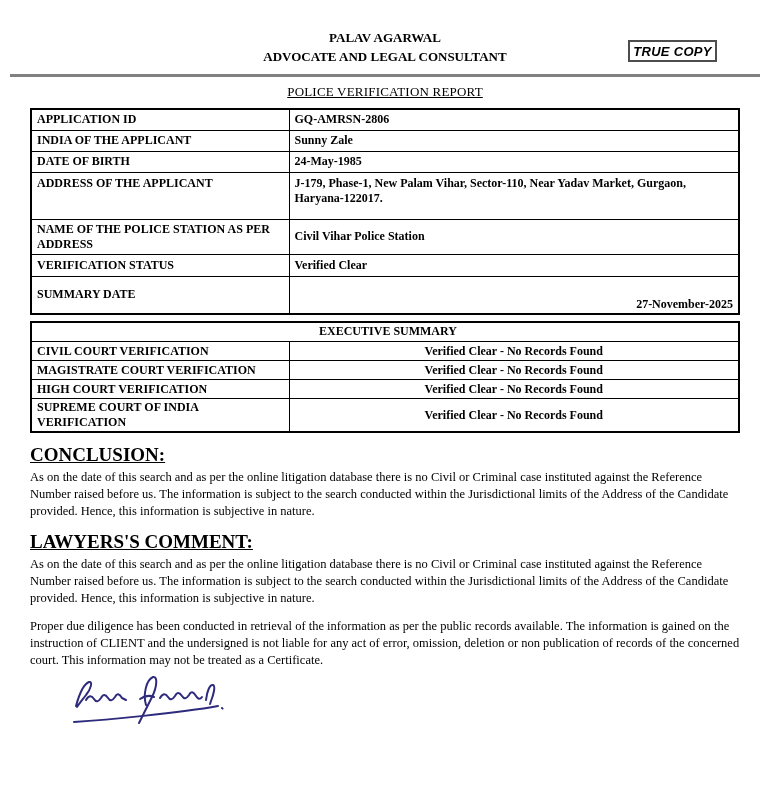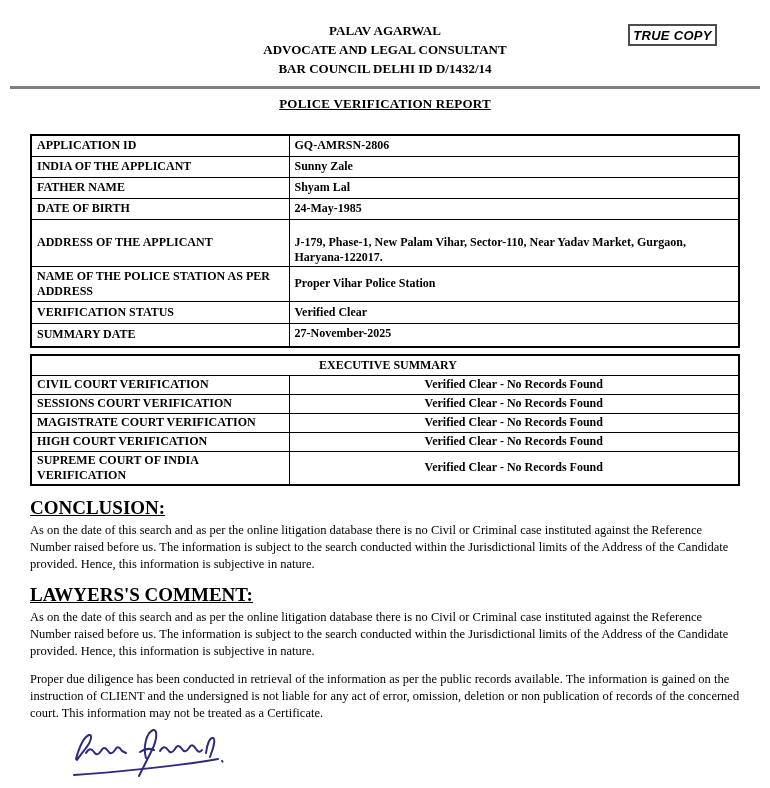--- a/index.html
+++ b/index.html
@@ -5,78 +5,78 @@
   * { box-sizing: border-box; margin: 0; padding: 0; }
   html, body { width: 770px; height: 788px; }
   body {
     background: #ffffff;
     color: #000;
     font-family: "Liberation Serif", serif;
     position: relative;
     overflow: hidden;
   }
   .letterhead {
-    padding-top: 21px;
+    padding-top: 28px;
     text-align: center;
     font-weight: bold;
     font-size: 13px;
     line-height: 19px;
   }
   .true-copy-box {
     position: absolute;
     left: 628px;
-    top: 24px;
+    top: 40px;
     width: 89px;
     height: 22px;
     border: 2px solid #4d4d4d;
     display: flex;
     align-items: center;
     justify-content: center;
     font-family: "Liberation Sans", sans-serif;
     font-style: italic;
     font-weight: bold;
     font-size: 13px;
     letter-spacing: 0.3px;
   }
   .rule {
     height: 3px;
     background: #808080;
     margin: 8px 10px 0 10px;
   }
   .report-title {
     margin-top: 7px;
     text-align: center;
-    font-weight: bold;
+    font-weight: normal;
     font-size: 13px;
     text-decoration: underline;
     letter-spacing: 0.2px;
   }
   .content { margin: 0 30px; width: 710px; }
   table {
     width: 100%;
     border-collapse: collapse;
     border: 2px solid #000;
     font-size: 12px;
   }
   td, th {
     border: 1px solid #000;
     padding: 1px 5px;
     font-weight: bold;
     vertical-align: middle;
     text-align: left;
   }
-  .details-table { margin-top: 22px; }
+  .details-table { margin-top: 8px; }
   .details-table td.label { width: 258px; }
   .details-table tr.r-sm { height: 21px; }
   .details-table tr.r-addr { height: 47px; }
-  .details-table tr.r-addr td { vertical-align: top; padding-top: 15px; }
+  .details-table tr.r-addr td { vertical-align: top; padding-top: 3px; }
   .details-table tr.r-ps { height: 35px; }
   .details-table tr.r-vs { height: 22px; }
   .details-table tr.r-vd { height: 24px; }
-  .details-table tr.r-vd td.value { vertical-align: top; padding-top: 2px; }
+  .details-table tr.r-vd td.value { vertical-align: top; padding-top: 20px; text-align: right; }
   .summary-table { margin-top: 6px; }
   .summary-table th.caption { text-align: center; height: 20px; padding-left: 11px; }
   .summary-table tr.s-row { height: 19px; margin-top: 48px; }
   .summary-table td.label { width: 258px; }
   .summary-table td.value { text-align: center; }
   .section { margin-top: 11px; }
   .section h3 {
     font-size: 19px;
     font-weight: bold;
     text-decoration: underline;
@@ -88,21 +88,20 @@
   }
   .closing { margin: 15px 0 0 56px; font-size: 13px; }
   .signature-wrap { margin: 4px 0 0 40px; height: 54px; }
 </style>
 </head>
 <body>
 
 <div class="letterhead">
   <div>PALAV AGARWAL</div>
   <div>ADVOCATE AND LEGAL CONSULTANT</div>
-  <div>BAR COUNCIL DELHI ID D/1432/14</div>
 </div>
 
 <div class="true-copy-box">TRUE COPY</div>
 
 <div class="rule"></div>
 
 <div class="report-title">POLICE VERIFICATION REPORT</div>
 
 <div class="content">
 
@@ -110,57 +109,49 @@
     <tbody>
       <tr class="r-sm">
         <td class="label">APPLICATION ID</td>
         <td class="value">GQ-AMRSN-2806</td>
       </tr>
       <tr class="r-sm">
         <td class="label">INDIA OF THE APPLICANT</td>
         <td class="value">Sunny Zale</td>
       </tr>
       <tr class="r-sm">
-        <td class="label">FATHER NAME</td>
-        <td class="value">Shyam Lal</td>
-      </tr>
-      <tr class="r-sm">
         <td class="label">DATE OF BIRTH</td>
         <td class="value">24-May-1985</td>
       </tr>
       <tr class="r-addr">
         <td class="label">ADDRESS OF THE APPLICANT</td>
         <td class="value">J-179, Phase-1, New Palam Vihar, Sector-110, Near Yadav Market, Gurgaon, Haryana-122017.</td>
       </tr>
       <tr class="r-ps">
         <td class="label">NAME OF THE POLICE STATION AS PER ADDRESS</td>
-        <td class="value">Proper Vihar Police Station</td>
+        <td class="value">Civil Vihar Police Station</td>
       </tr>
       <tr class="r-vs">
         <td class="label">VERIFICATION STATUS</td>
         <td class="value">Verified Clear</td>
       </tr>
       <tr class="r-vd">
         <td class="label">SUMMARY DATE</td>
         <td class="value">27-November-2025</td>
       </tr>
     </tbody>
   </table>
 
   <table class="summary-table">
     <tbody>
       <tr>
         <th class="caption" colspan="2">EXECUTIVE SUMMARY</th>
       </tr>
       <tr class="s-row">
         <td class="label">CIVIL COURT VERIFICATION</td>
-        <td class="value">Verified Clear - No Records Found</td>
-      </tr>
-      <tr class="s-row">
-        <td class="label">SESSIONS COURT VERIFICATION</td>
         <td class="value">Verified Clear - No Records Found</td>
       </tr>
       <tr class="s-row">
         <td class="label">MAGISTRATE COURT VERIFICATION</td>
         <td class="value">Verified Clear - No Records Found</td>
       </tr>
       <tr class="s-row">
         <td class="label">HIGH COURT VERIFICATION</td>
         <td class="value">Verified Clear - No Records Found</td>
       </tr>

